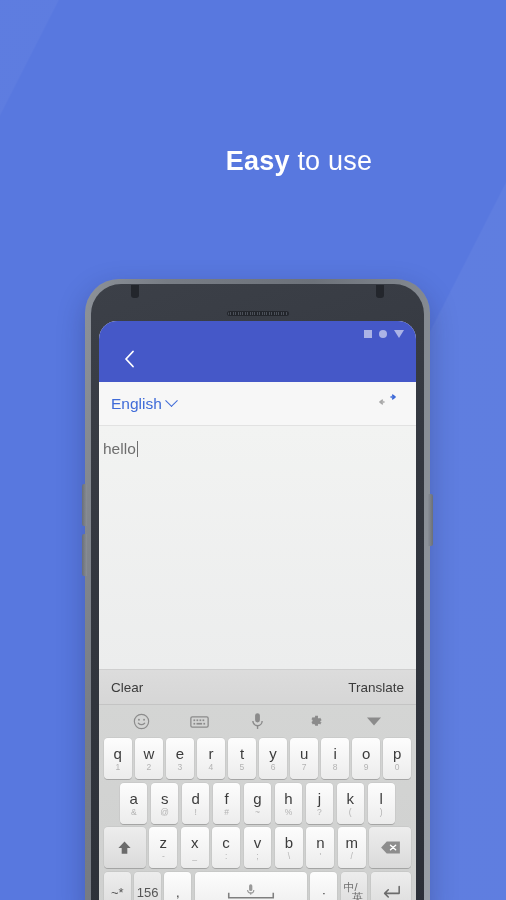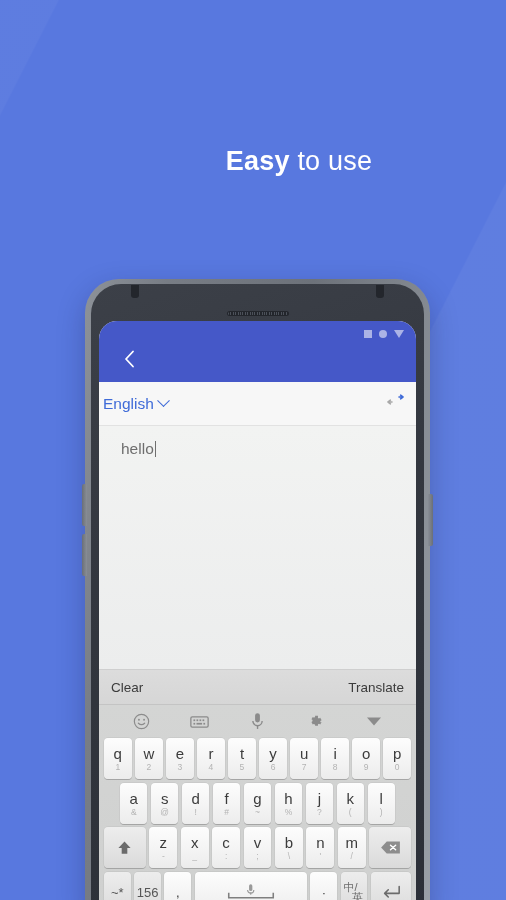--- a/index.html
+++ b/index.html
@@ -142,21 +142,21 @@
   }
   .back-btn svg { display:block; }
 
   
   .lang-bar {
     flex: 0 0 auto;
     height: 44px;
     background: #f7f7f7;
     display: flex;
     align-items: center;
-    padding: 0 4px;
+    padding: 0 12px;
     border-bottom: 1px solid #e2e2e2;
   }
   .lang-src, .lang-dst {
     flex: 1 1 0;
     display: flex; align-items: center; gap: 5px;
     font-size: 15.5px;
     white-space: nowrap;
     overflow: hidden;
   }
   .lang-src { color: #3f6bd8; justify-content: flex-start; }
@@ -171,21 +171,21 @@
   .swap-btn {
     flex: 0 0 auto;
     width: 34px; height: 24px;
     display: flex; align-items: center; justify-content: center;
   }
 
   
   .input-area {
     flex: 1 1 auto;
     background: linear-gradient(180deg,#f2f3f2 0%, #eceded 100%);
-    padding: 14px 22px;
+    padding: 14px 4px;
     position: relative;
   }
   .input-text {
     font-size: 15.5px;
     color: #6e6e6e;
     position: relative;
     display: inline-block;
   }
   .caret {
     display: inline-block;

